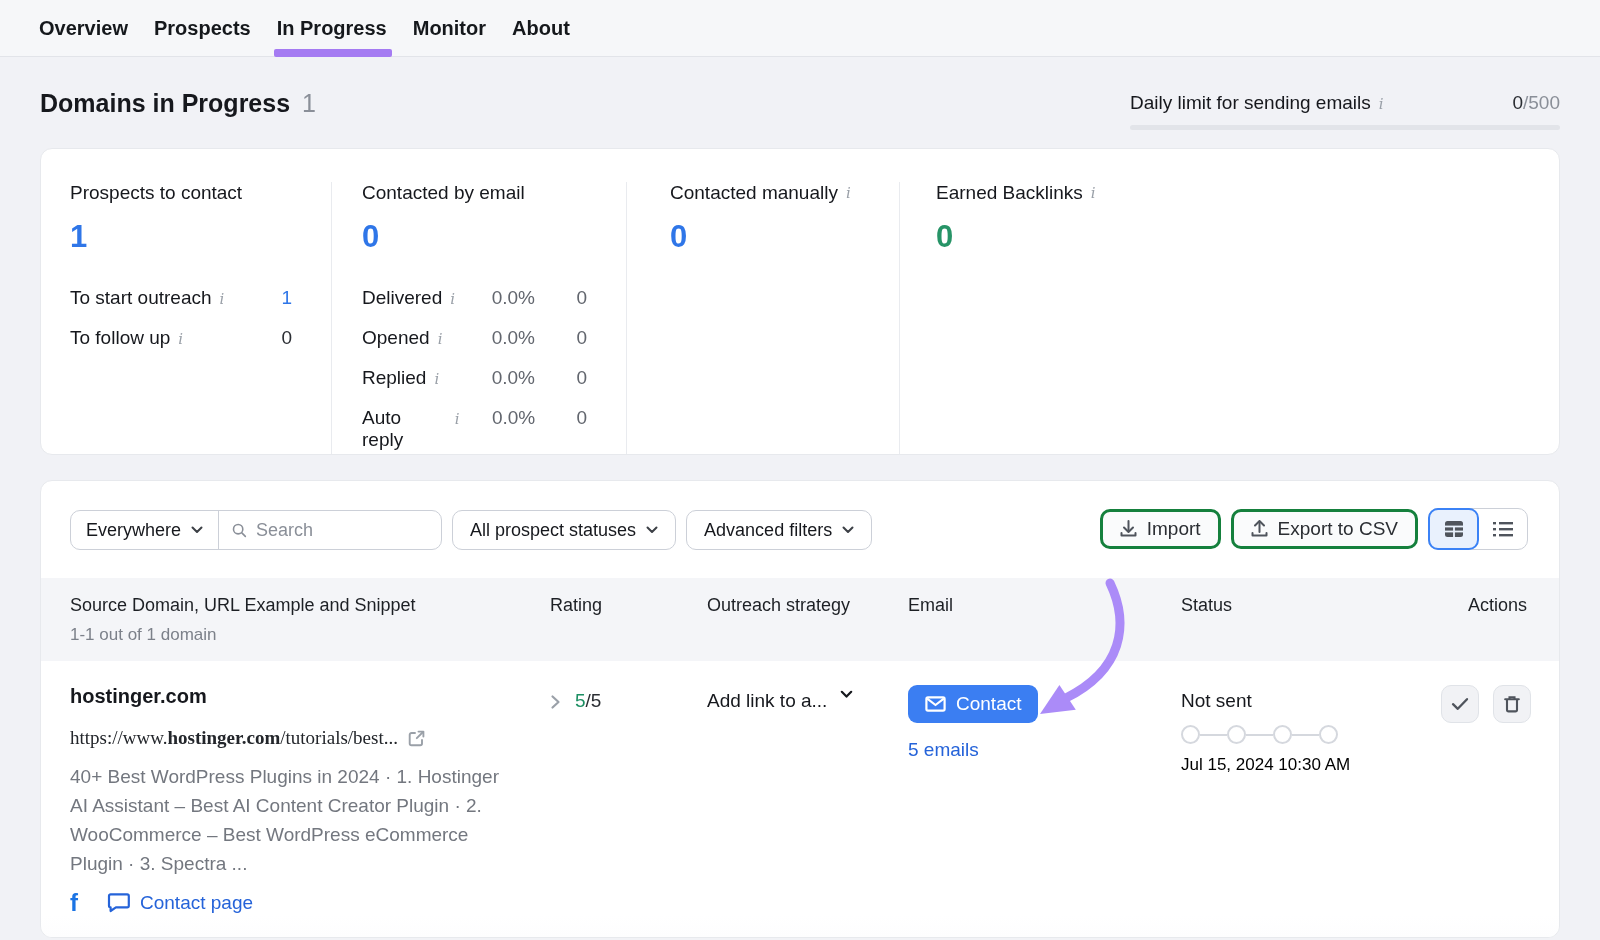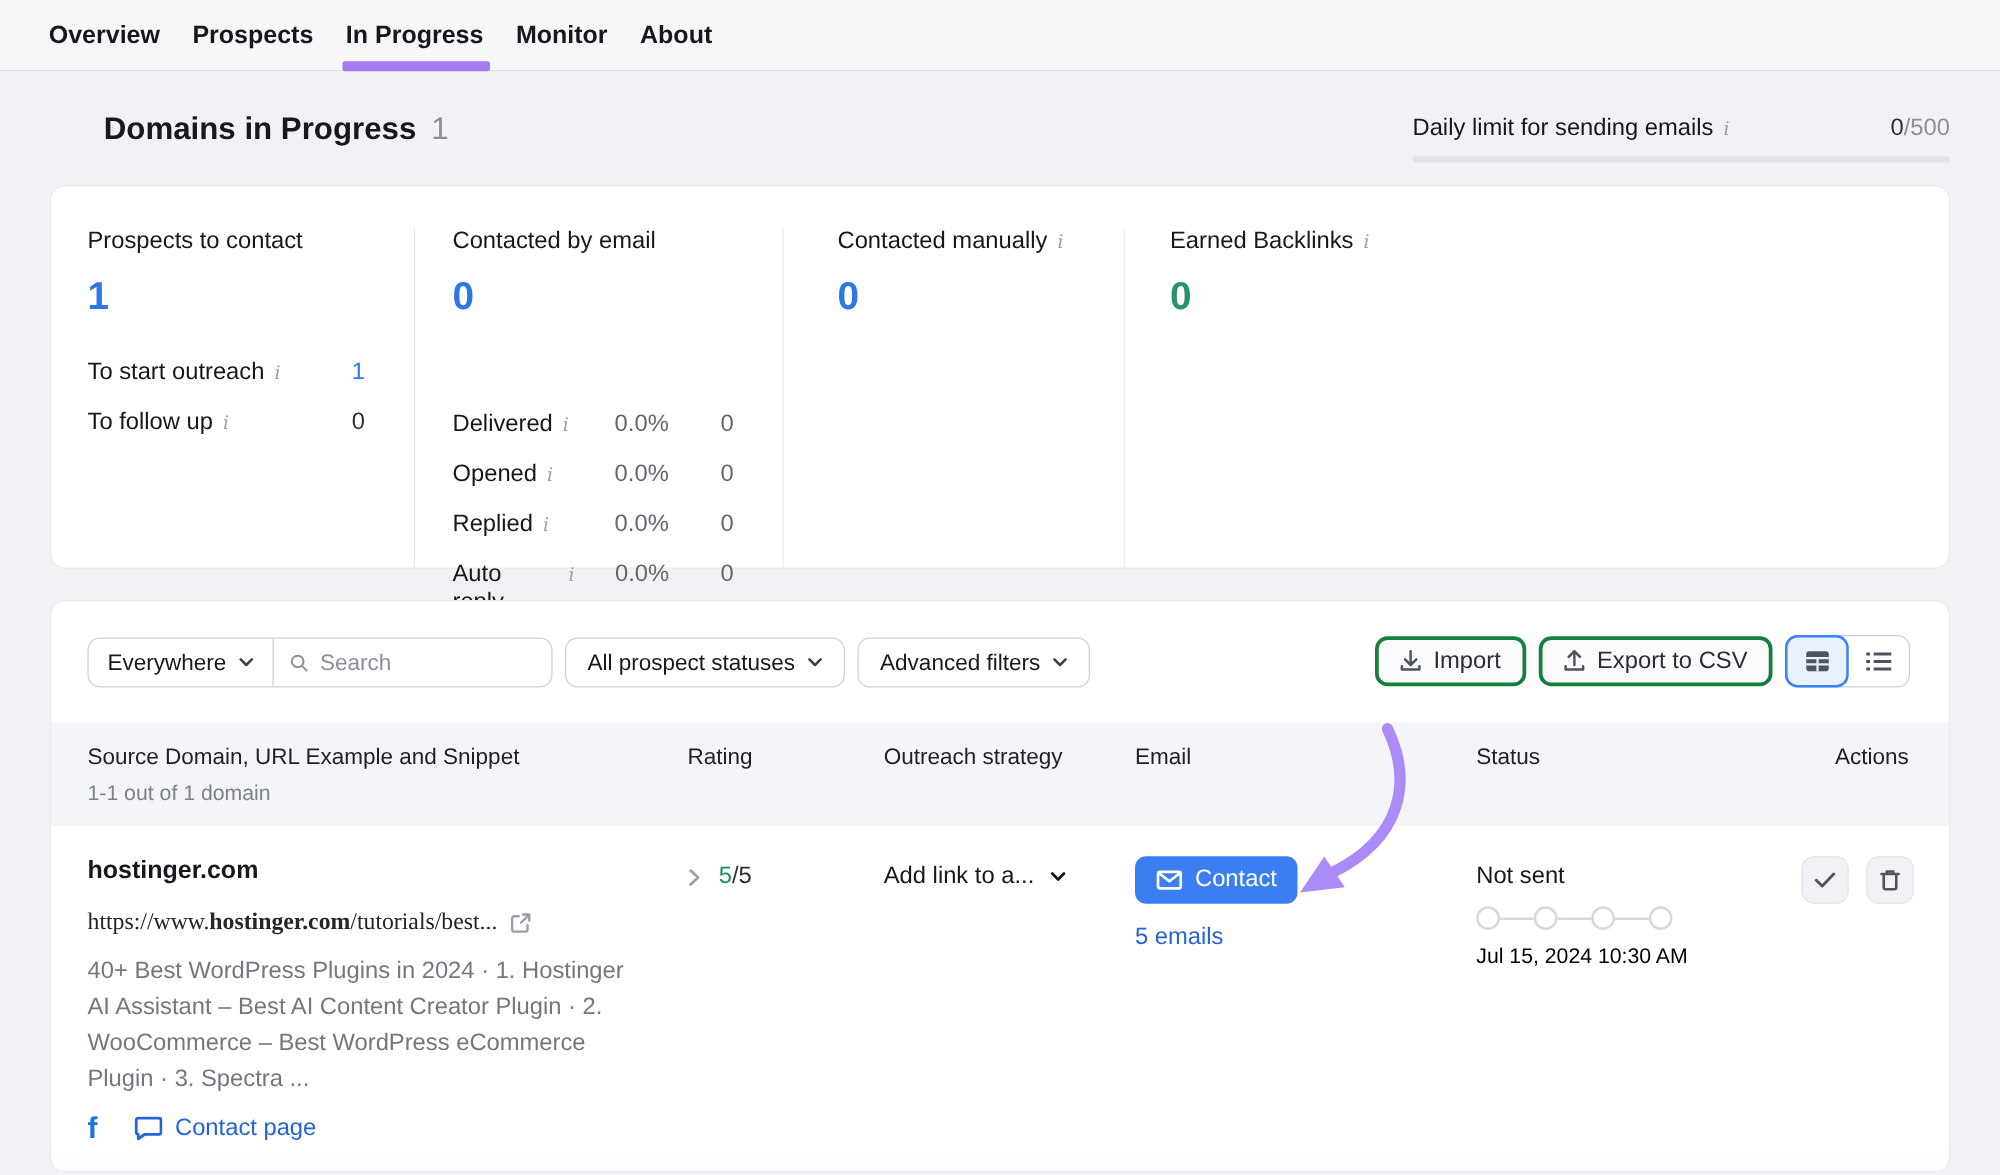--- a/index.html
+++ b/index.html
@@ -16,21 +16,21 @@
   .tab { position:relative; height:57px; display:flex; align-items:center;
          font-size:20px; font-weight:700; color:#15181c; cursor:pointer; padding:0 1px; }
   .tab .underline { display:none; }
   .tab.active .underline {
     display:block; position:absolute; left:-2px; right:-4px; bottom:0; height:8px;
     background:#a57bf2; border-radius:2px;
   }
   
   .content { padding:0 40px; }
   .page-head { display:flex; justify-content:space-between; align-items:flex-start; padding-top:32px; height:91px; }
-  .title-wrap { display:flex; align-items:flex-end; gap:12px;margin-left:43px; }
+  .title-wrap { display:flex; align-items:flex-end; gap:12px; }
   .page-title { font-size:25px; font-weight:700; }
   .page-count { font-size:25px; font-weight:400; color:#8a8f98; }
   .daily { width:430px; padding-top:3px; }
   .daily-row { display:flex; justify-content:space-between; align-items:baseline; font-size:19px; }
   .daily-label { display:flex; align-items:baseline; gap:8px; color:#16181d; }
   .daily-val b { font-weight:400; color:#2b2e33; }
   .daily-val span { color:#8a8f98; }
   .daily-bar { margin-top:11px; height:5px; background:#e2e4e9; border-radius:3px; }
   .i-ico {
     font-family:"DejaVu Serif", serif; font-style:italic; font-size:15px;
@@ -47,21 +47,21 @@
   .scol4 { flex:1; padding-left:36px; }
   .stat-title { font-size:19px; display:flex; align-items:center; gap:8px; }
   .stat-big { font-size:31px; font-weight:700; margin-top:15px; }
   .blue { color:#2f76e8; }
   .green { color:#279467; }
   .stat-rows { margin-top:32px; }
   .stat-row { display:flex; align-items:baseline; font-size:19px; height:40px; }
   .stat-row .lbl { display:flex; align-items:baseline; gap:8px; }
   .w222 { width:222px; justify-content:space-between; }
   .w225 { width:225px;gap:16px; }
-  .stat-row .pct { width:60px; text-align:right; color:#62666e; margin-left:auto;margin-top:42px; }
+  .stat-row .pct { width:60px; text-align:right; color:#62666e; margin-left:auto; }
   .stat-row .cnt { width:36px; text-align:right; color:#62666e; }
   .vlink { color:#2f76e8; cursor:pointer; }
   .vdark { color:#2b2e33; }
   
   .list-card { margin-top:25px; height:458px; overflow:hidden; position:relative; }
   .filterbar { display:flex; align-items:flex-end; padding:27px 31px 0 29px; }
   .scope-search {
     display:flex; align-items:center; height:40px; width:372px;
     border:1px solid #ccd0d8; border-radius:10px; background:#fff;
   }
@@ -99,21 +99,21 @@
   .urlline b { font-weight:700; }
   .snippet { margin-top:13px; width:432px; font-size:19px; line-height:29px; color:#73777f; }
   .social { margin-top:13px; display:flex; align-items:center; }
   .fb { color:#1b74e4; font-weight:700; font-size:24px; cursor:pointer; line-height:1; }
   .cpage { margin-left:29px; display:flex; align-items:center; gap:10px; color:#2563d9;
            font-size:19px; cursor:pointer; }
   .rating-cell { display:flex; align-items:center; gap:14px; padding-top:5px; }
   .rate-val { font-size:19px; }
   .rate-green { color:#1c8f63; }
   .rate-rest { color:#2b2e33; }
-  .strat-cell { display:flex; align-items:center; gap:13px; font-size:19px; padding-top:5px; cursor:pointer; }
+  .strat-cell { display:flex; gap:13px; font-size:19px; padding-top:5px; cursor:pointer; }
   .contact-btn {
     display:inline-flex; align-items:center; gap:10px; height:38px; padding:0 17px;
     background:#3b7ef2; border:none; border-radius:9px; color:#fff; font-size:19px; font-weight:400;
     cursor:pointer; font-family:"Liberation Sans", sans-serif;
   }
   .emails-link { margin-top:16px; font-size:19px; color:#2563d9; cursor:pointer; display:inline-block; }
   .status-val { font-size:19px; padding-top:5px; }
   .stepper { display:flex; align-items:center; margin-top:13px; }
   .dot { width:19px; height:19px; border:2px solid #d5d8de; border-radius:50%; background:#fff; }
   .conn { width:27px; height:2px; background:#d5d8de; }

